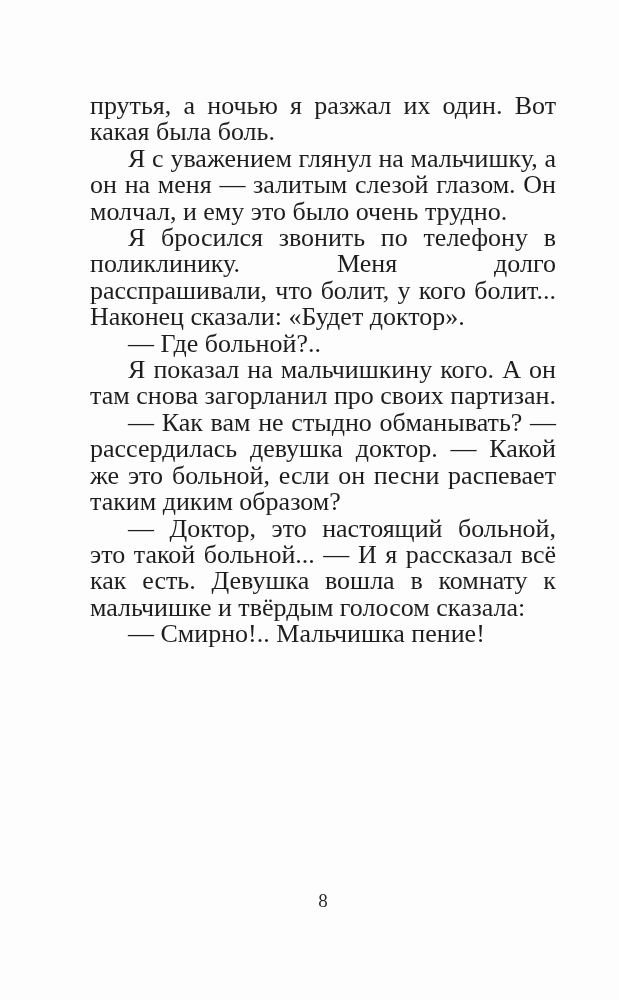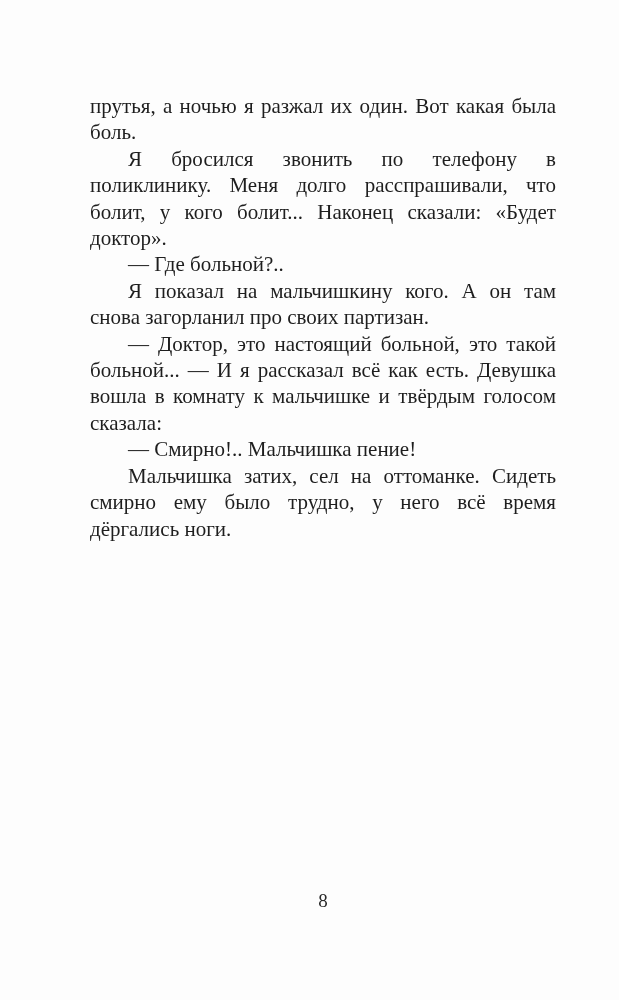--- a/index.html
+++ b/index.html
@@ -17,21 +17,21 @@
     width: 619px;
     height: 1000px;
     background: #fdfdfd;
   }
   .text-block {
     position: absolute;
     left: 90px;
     top: 93px;
     width: 466px;
     font-family: "Liberation Serif", "DejaVu Serif", serif;
-    font-size: 21px;
+    font-size: 26px;
     line-height: 26.4px;
     color: #1e1e1e;
     text-align: justify;
   }
   .para {
     margin: 0;
     padding: 0;
   }
   .para.indent {
     text-indent: 38px;
@@ -46,21 +46,22 @@
     font-size: 19px;
     color: #2a2a2a;
   }
 </style>
 </head>
 <body>
 
 <div class="page">
   <div class="text-block">
       <p class="para">прутья, а ночью я разжал их один. Вот какая была боль.</p>
+      <p class="para indent">Я с уважением глянул на мальчишку, а он на меня — залитым слезой глазом. Он молчал, и ему это было очень трудно.</p>
       <p class="para indent">Я бросился звонить по телефону в поликлинику. Меня долго расспрашивали, что болит, у кого болит... Наконец сказали: «Будет доктор».</p>
       <p class="para indent">— Где больной?..</p>
       <p class="para indent">Я показал на мальчишкину кого. А он там снова загорланил про своих партизан.</p>
+      <p class="para indent">— Как вам не стыдно обманывать? — рассердилась девушка доктор. — Какой же это больной, если он песни распевает таким диким образом?</p>
       <p class="para indent">— Доктор, это настоящий больной, это такой больной... — И я рассказал всё как есть. Девушка вошла в комнату к мальчишке и твёрдым голосом сказала:</p>
       <p class="para indent">— Смирно!.. Мальчишка пение!</p>
-      <p class="para indent">Мальчишка затих, сел на оттоманке. Сидеть смирно ему было трудно, у него всё время дёргались ноги.</p>
     </div>
   <div class="page-number">8</div>
 </div>
 
 </body></html>

